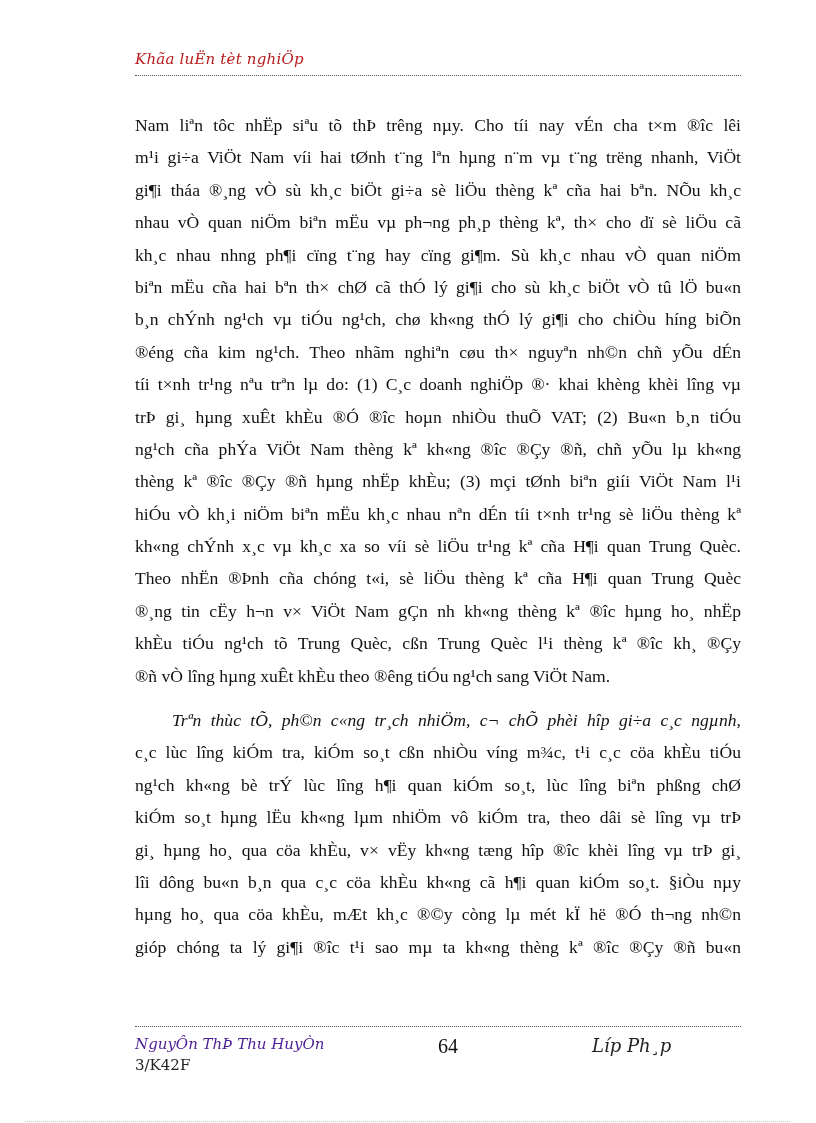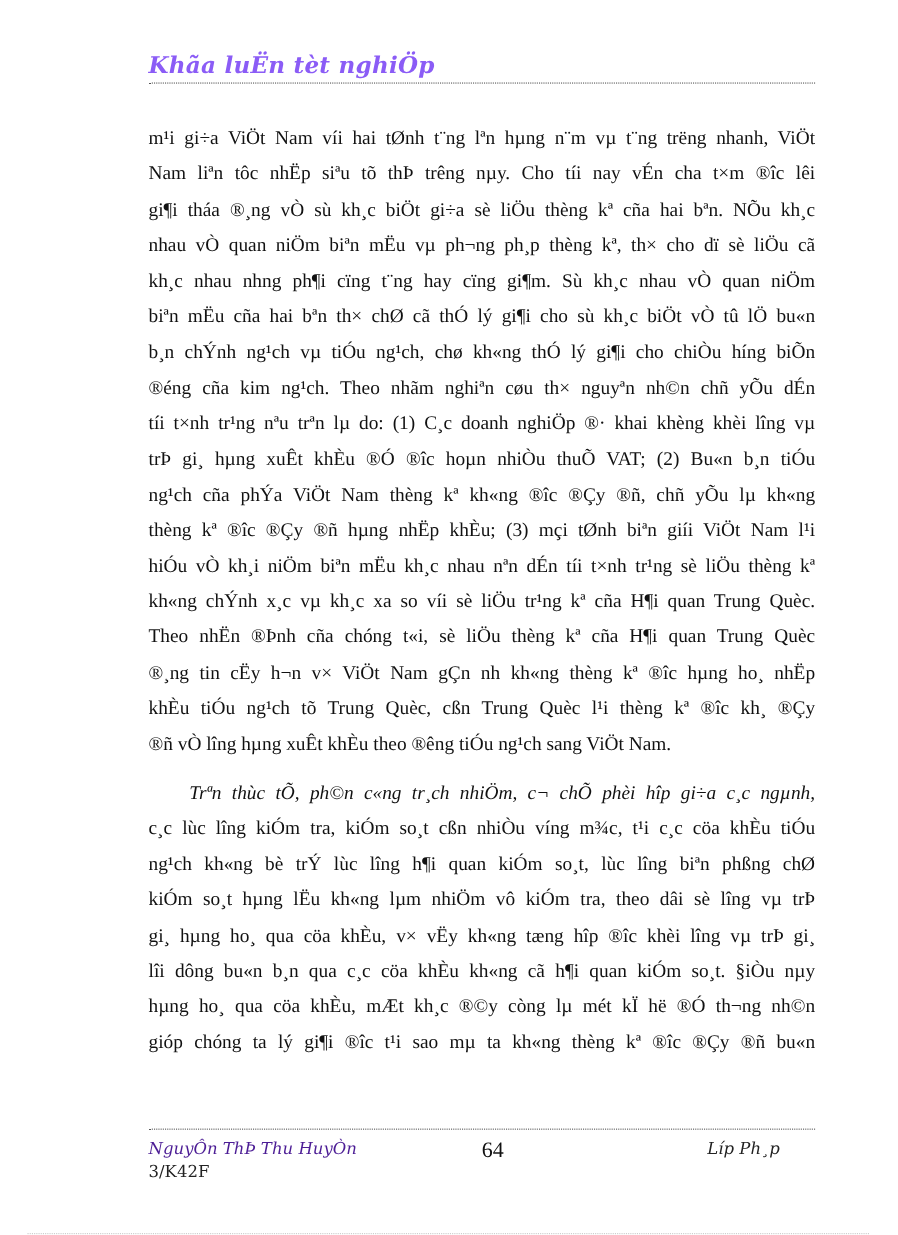--- a/index.html
+++ b/index.html
@@ -17,25 +17,24 @@
     }
     .page-header {
       position: absolute;
       left: 135px;
       top: 48px;
       width: 606px;
     }
     .header-title {
       font-family: "DejaVu Serif", "Liberation Serif", serif;
       font-style: italic;
-      font-size: 21px;
-      color: #8b5cf6;
+      font-size: 15px;
+      color: #b91c1c;
       line-height: 22px;
       letter-spacing: 0.2px;
-      font-weight: bold;
     }
     .rule {
       height: 0;
       border-top: 1px dotted #555;
     }
     .header-rule {
       margin-top: 5px;
     }
     .body-text {
       position: absolute;
@@ -86,25 +85,25 @@
     }
     .footer-page {
       position: absolute;
       left: 303px;
       top: 0;
       font-family: "Liberation Serif", serif;
       font-size: 20px;
     }
     .footer-class {
       position: absolute;
-      left: 508px;
+      left: 457px;
       top: 0;
       font-family: "DejaVu Serif", "Liberation Serif", serif;
       font-style: italic;
-      font-size: 15px;
+      font-size: 18px;
       color: #222;
     }
     .footer-author-line2 {
       font-family: "DejaVu Serif", "Liberation Serif", serif;
       font-size: 15px;
       color: #222;
       line-height: 20px;
     }
     .page-edge {
       position: absolute;
@@ -117,22 +116,22 @@
 </head>
 <body>
 
 <div class="page-header">
   <div class="header-title">Khãa luËn tèt nghiÖp</div>
   <div class="rule header-rule"></div>
 </div>
 
 <div class="body-text">
   <div>
+    <span class="line">Nam liªn tôc nhËp siªu tõ thÞ trêng  nµy. Cho tíi nay vÉn cha  t×m ®îc  lêi</span>
     <span class="line">m¹i gi÷a ViÖt Nam víi hai tØnh t¨ng lªn hµng n¨m vµ t¨ng trëng  nhanh, ViÖt</span>
-    <span class="line">Nam liªn tôc nhËp siªu tõ thÞ trêng  nµy. Cho tíi nay vÉn cha  t×m ®îc  lêi</span>
     <span class="line">gi¶i tháa ®¸ng vÒ sù kh¸c biÖt gi÷a sè liÖu thèng kª cña hai bªn. NÕu kh¸c</span>
     <span class="line">nhau vÒ quan niÖm biªn mËu vµ ph­¬ng  ph¸p thèng kª, th× cho dï sè liÖu cã</span>
     <span class="line">kh¸c nhau nhng  ph¶i cïng t¨ng hay cïng gi¶m. Sù kh¸c nhau vÒ quan niÖm</span>
     <span class="line">biªn mËu cña hai bªn th× chØ cã thÓ lý gi¶i cho sù kh¸c biÖt vÒ tû lÖ bu«n</span>
     <span class="line">b¸n chÝnh ng¹ch vµ tiÓu ng¹ch, chø kh«ng thÓ lý gi¶i cho chiÒu híng  biÕn</span>
     <span class="line">®éng cña kim ng¹ch. Theo nhãm nghiªn  cøu th× nguyªn nh©n chñ yÕu dÉn</span>
     <span class="line">tíi t×nh tr¹ng nªu trªn lµ do: (1) C¸c doanh nghiÖp ®· khai khèng khèi lîng  vµ</span>
     <span class="line">trÞ gi¸ hµng xuÊt khÈu ®Ó ®îc  hoµn nhiÒu thuÕ VAT; (2) Bu«n b¸n tiÓu</span>
     <span class="line">ng¹ch cña phÝa ViÖt Nam thèng kª kh«ng ®îc  ®Çy ®ñ, chñ yÕu lµ kh«ng</span>
     <span class="line">thèng kª ®îc  ®Çy ®ñ hµng nhËp khÈu; (3) mçi tØnh biªn giíi ViÖt Nam l¹i</span>

